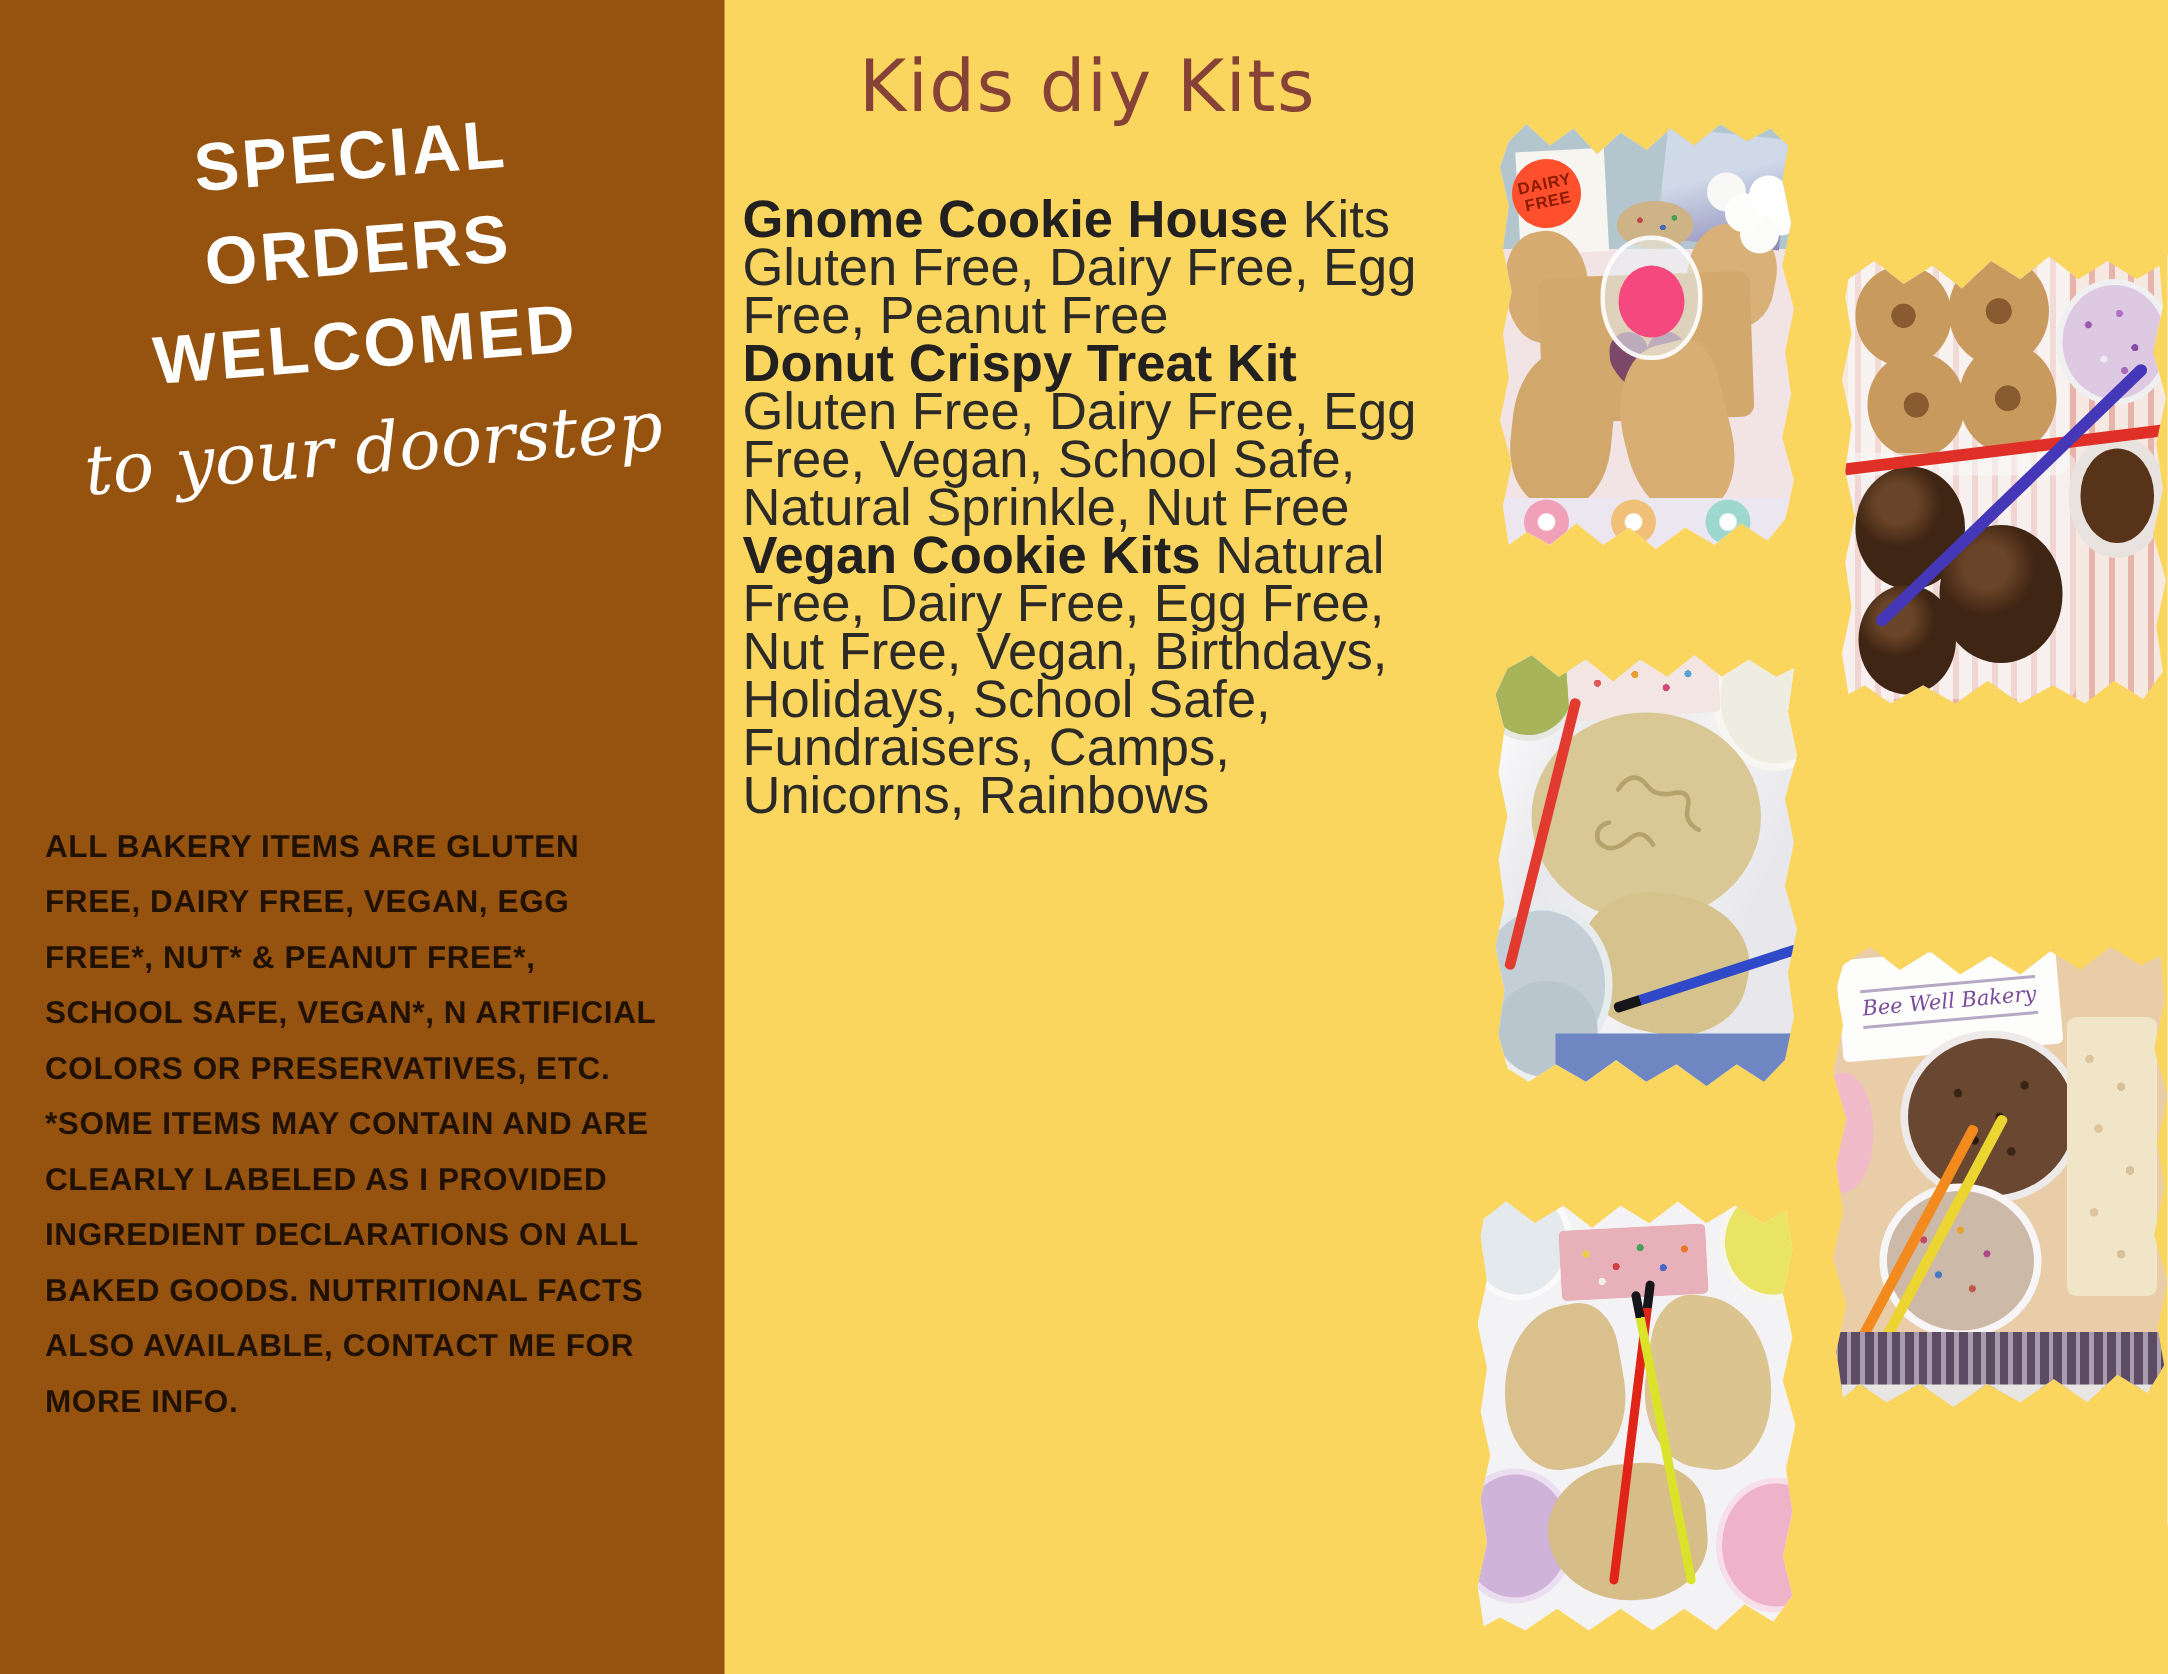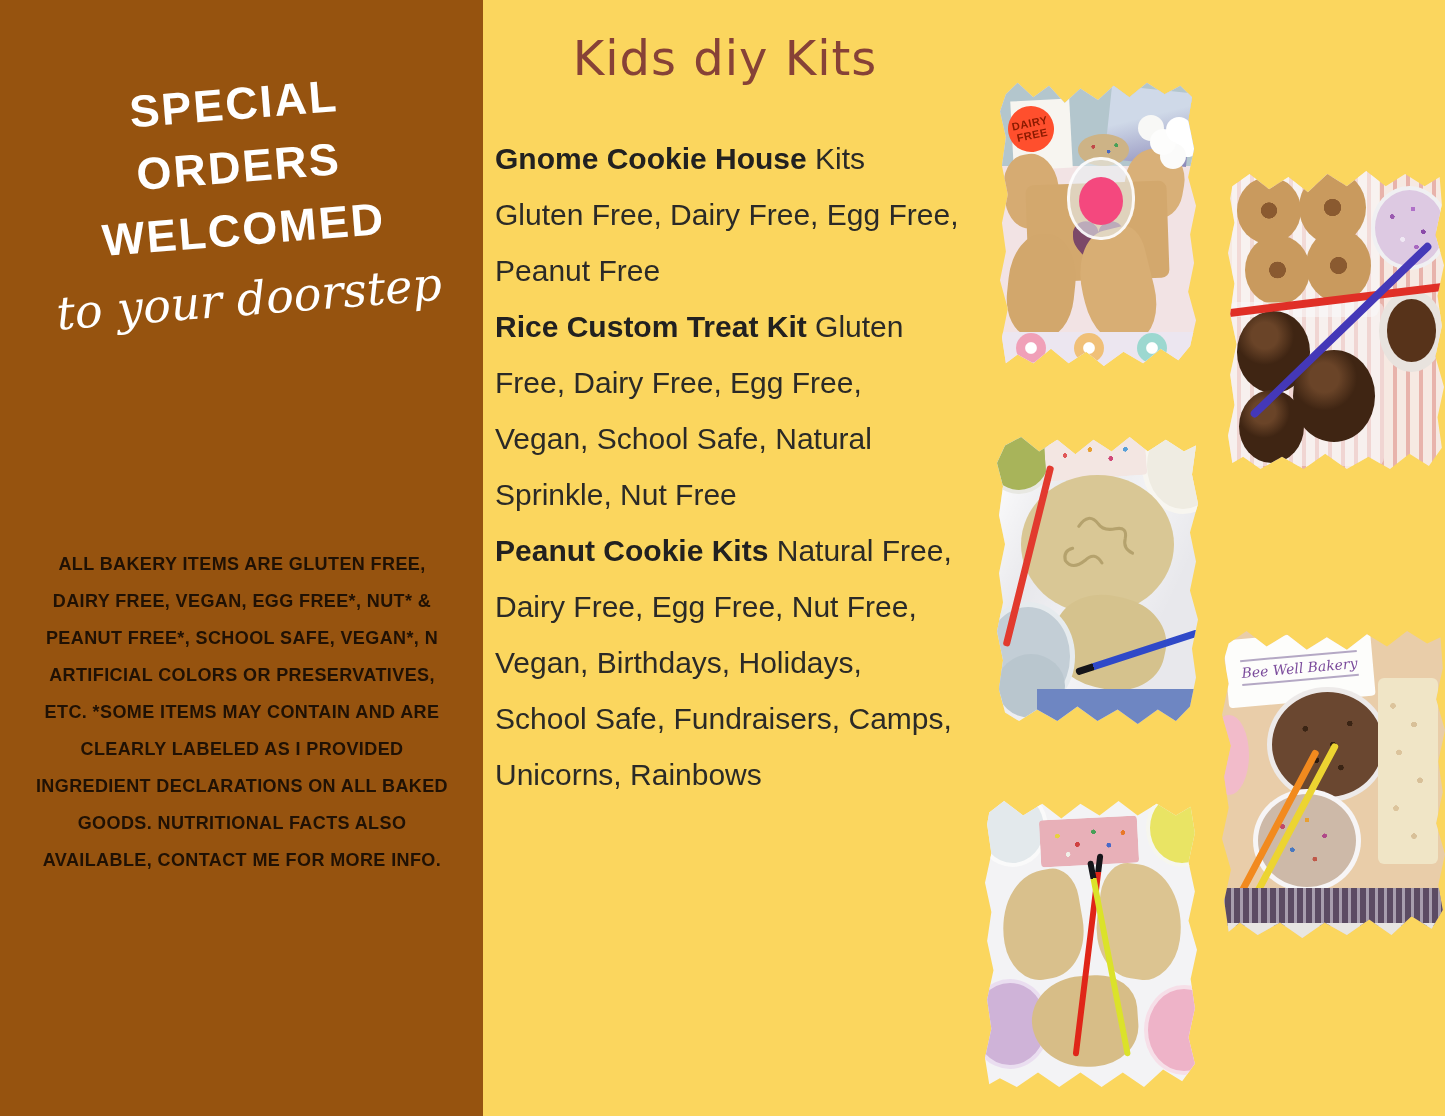--- a/index.html
+++ b/index.html
@@ -7,29 +7,29 @@
     position:relative;width:1445px;height:1116px;overflow:hidden;
     background:#fbd65e;font-family:"Liberation Sans",sans-serif;
   }
   
   .left-panel{position:absolute;left:0;top:0;width:483px;height:1116px;background:#96530f;}
   .headline{position:absolute;left:0;top:72px;width:483px;text-align:center;
     transform:rotate(-4.5deg);color:#ffffff;}
   .headline .hl{font-size:45px;font-weight:700;letter-spacing:2px;line-height:63px;}
   .headline .script{font-family:"DejaVu Serif",serif;font-style:italic;font-size:46px;
     line-height:72px;margin-top:2px;}
-  .info-text{position:absolute;left:30px;top:546px;width:424px;text-align:center;
-    color:#201104;font-size:18px;font-weight:600;line-height:37px;letter-spacing:.4px;}
+  .info-text{position:absolute;left:30px;top:546px;width:424px;text-align:left;
+    color:#201104;font-size:21px;font-weight:600;line-height:37px;letter-spacing:.4px;}
   
   .right-panel{position:absolute;left:483px;top:0;width:962px;height:1116px;}
   .title{position:absolute;left:12px;top:30px;width:460px;text-align:center;
     font-family:"DejaVu Sans",sans-serif;font-size:48px;font-weight:400;
     color:#874237;letter-spacing:1px;}
   .kits{position:absolute;left:12px;top:131px;width:466px;color:#2b2a27;
-    font-size:30px;line-height:56px;}
+    font-size:35px;line-height:32px;}
   .kit{margin:0;}
   .kit strong{font-weight:700;color:#222120;}
   
   .photo{position:absolute;overflow:hidden;}
   .photo *{position:absolute;}
   .photo1{left:1000px;top:80px;width:196px;height:286px;background:#f2e3e4;
     clip-path:polygon(3% 5%,9% 1%,17% 6%,25% 2%,33% 8%,41% 3%,50% 7%,58% 2%,66% 6%,75% 1%,84% 5%,92% 2%,98% 6%,96% 14%,99% 24%,96% 34%,100% 44%,97% 54%,99% 64%,96% 74%,100% 84%,97% 93%,91% 98%,82% 94%,73% 99%,63% 95%,53% 100%,44% 95%,35% 99%,26% 94%,17% 99%,9% 96%,3% 99%,1% 90%,4% 80%,0% 70%,3% 60%,1% 50%,4% 40%,1% 30%,3% 20%,0% 11%);}
   .photo2{left:1228px;top:168px;width:216px;height:304px;
     background:repeating-linear-gradient(90deg,#f6e9e2 0 9px,#e8b3ab 9px 13px);
     clip-path:polygon(2% 6%,10% 2%,19% 7%,28% 3%,37% 8%,46% 2%,55% 6%,64% 1%,73% 6%,82% 2%,91% 6%,98% 3%,99% 12%,96% 22%,100% 32%,97% 42%,99% 52%,96% 62%,100% 72%,97% 82%,99% 92%,93% 98%,84% 94%,75% 99%,65% 95%,55% 99%,45% 94%,35% 99%,25% 95%,15% 99%,7% 95%,2% 97%,0% 88%,3% 78%,1% 68%,4% 58%,1% 48%,3% 38%,0% 28%,3% 18%,1% 10%);}
@@ -141,22 +141,22 @@
       <div class="script">to your doorstep</div>
     </div>
     <div class="info-text">ALL BAKERY ITEMS ARE GLUTEN FREE, DAIRY FREE, VEGAN, EGG FREE*, NUT* &amp; PEANUT FREE*, SCHOOL SAFE, VEGAN*, N ARTIFICIAL COLORS OR PRESERVATIVES, ETC. *SOME ITEMS MAY CONTAIN AND ARE CLEARLY LABELED AS I PROVIDED INGREDIENT DECLARATIONS ON ALL BAKED GOODS. NUTRITIONAL FACTS ALSO AVAILABLE, CONTACT ME FOR MORE INFO.</div>
   </div>
 
   <div class="right-panel">
     <div class="title">Kids diy Kits</div>
 
     <div class="kits">
       <p class="kit"><strong>Gnome Cookie House</strong><span> Kits Gluten Free, Dairy Free, Egg Free, Peanut Free</span></p>
-      <p class="kit"><strong>Rice Custom Treat Kit</strong><span> Gluten Free, Dairy Free, Egg Free, Vegan, School Safe, Natural Sprinkle,  Nut Free</span></p>
-      <p class="kit"><strong>Peanut Cookie Kits</strong><span> Natural Free, Dairy Free, Egg Free, Nut Free, Vegan, Birthdays, Holidays, School Safe, Fundraisers, Camps, Unicorns, Rainbows</span></p>
+      <p class="kit"><strong>Donut Crispy Treat Kit</strong><span> Gluten Free, Dairy Free, Egg Free, Vegan, School Safe, Natural Sprinkle,  Nut Free</span></p>
+      <p class="kit"><strong>Vegan Cookie Kits</strong><span> Natural Free, Dairy Free, Egg Free, Nut Free, Vegan, Birthdays, Holidays, School Safe, Fundraisers, Camps, Unicorns, Rainbows</span></p>
     </div>
   </div>
 
   <div class="photo photo1">
     <div class="p1-sky"></div>
     <div class="p1-card-l"></div>
     <div class="p1-card-r"></div>
     <div class="p1-gnome p1-g1"></div>
     <div class="p1-gnome p1-g2"></div>
     <div class="p1-slab"></div>

